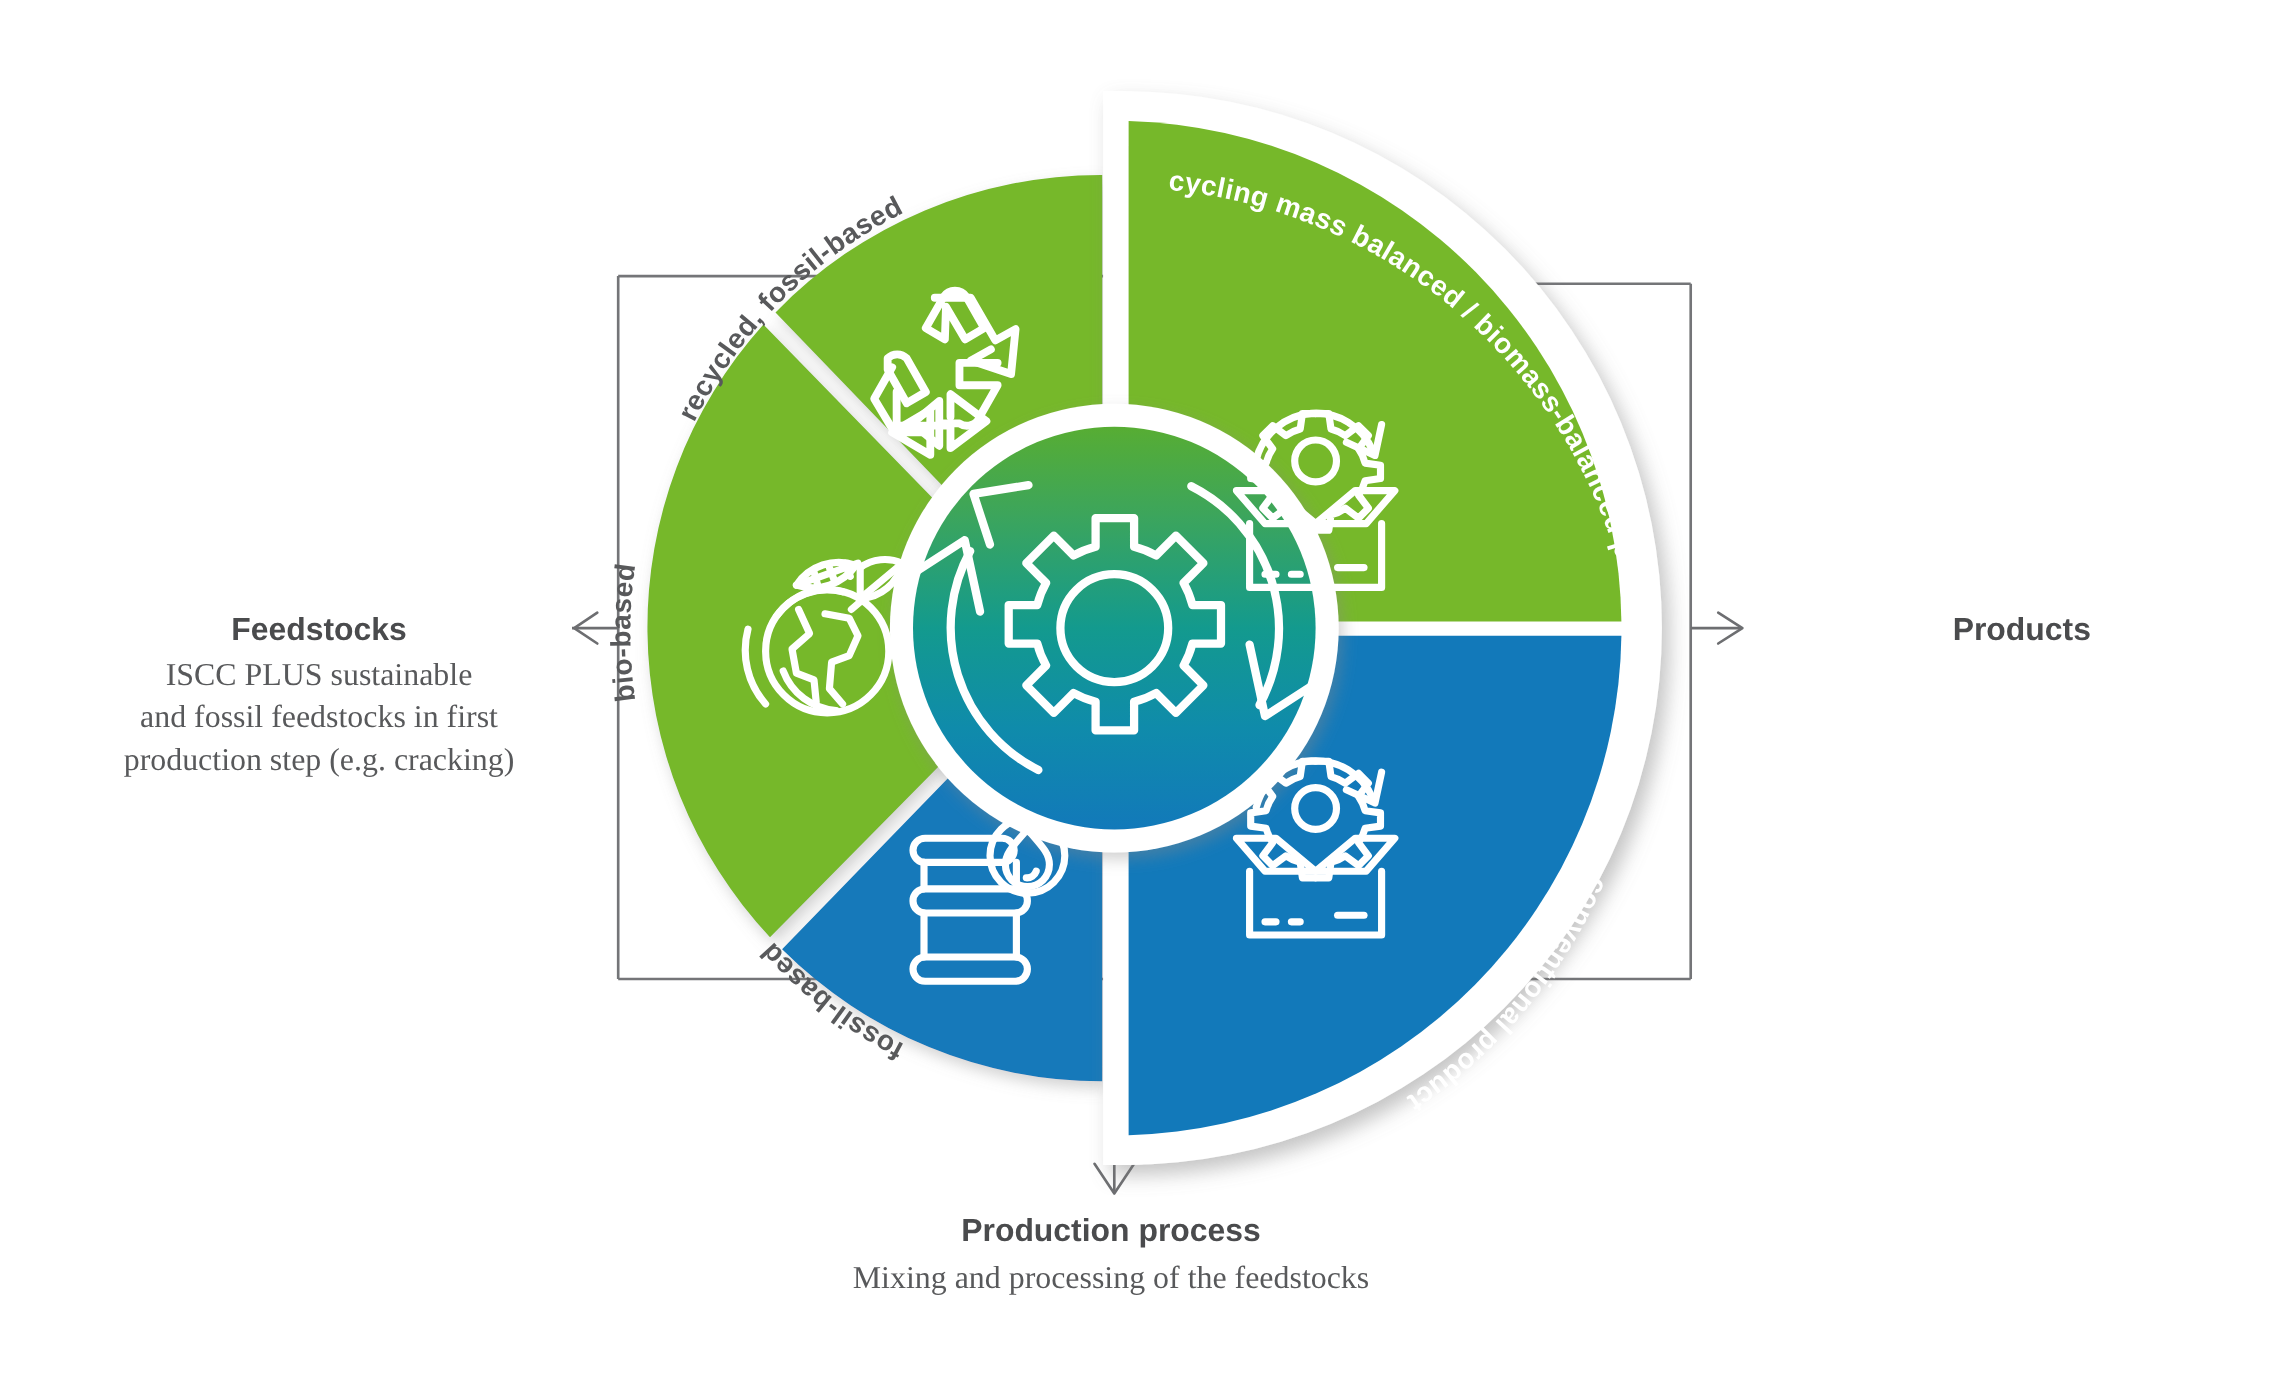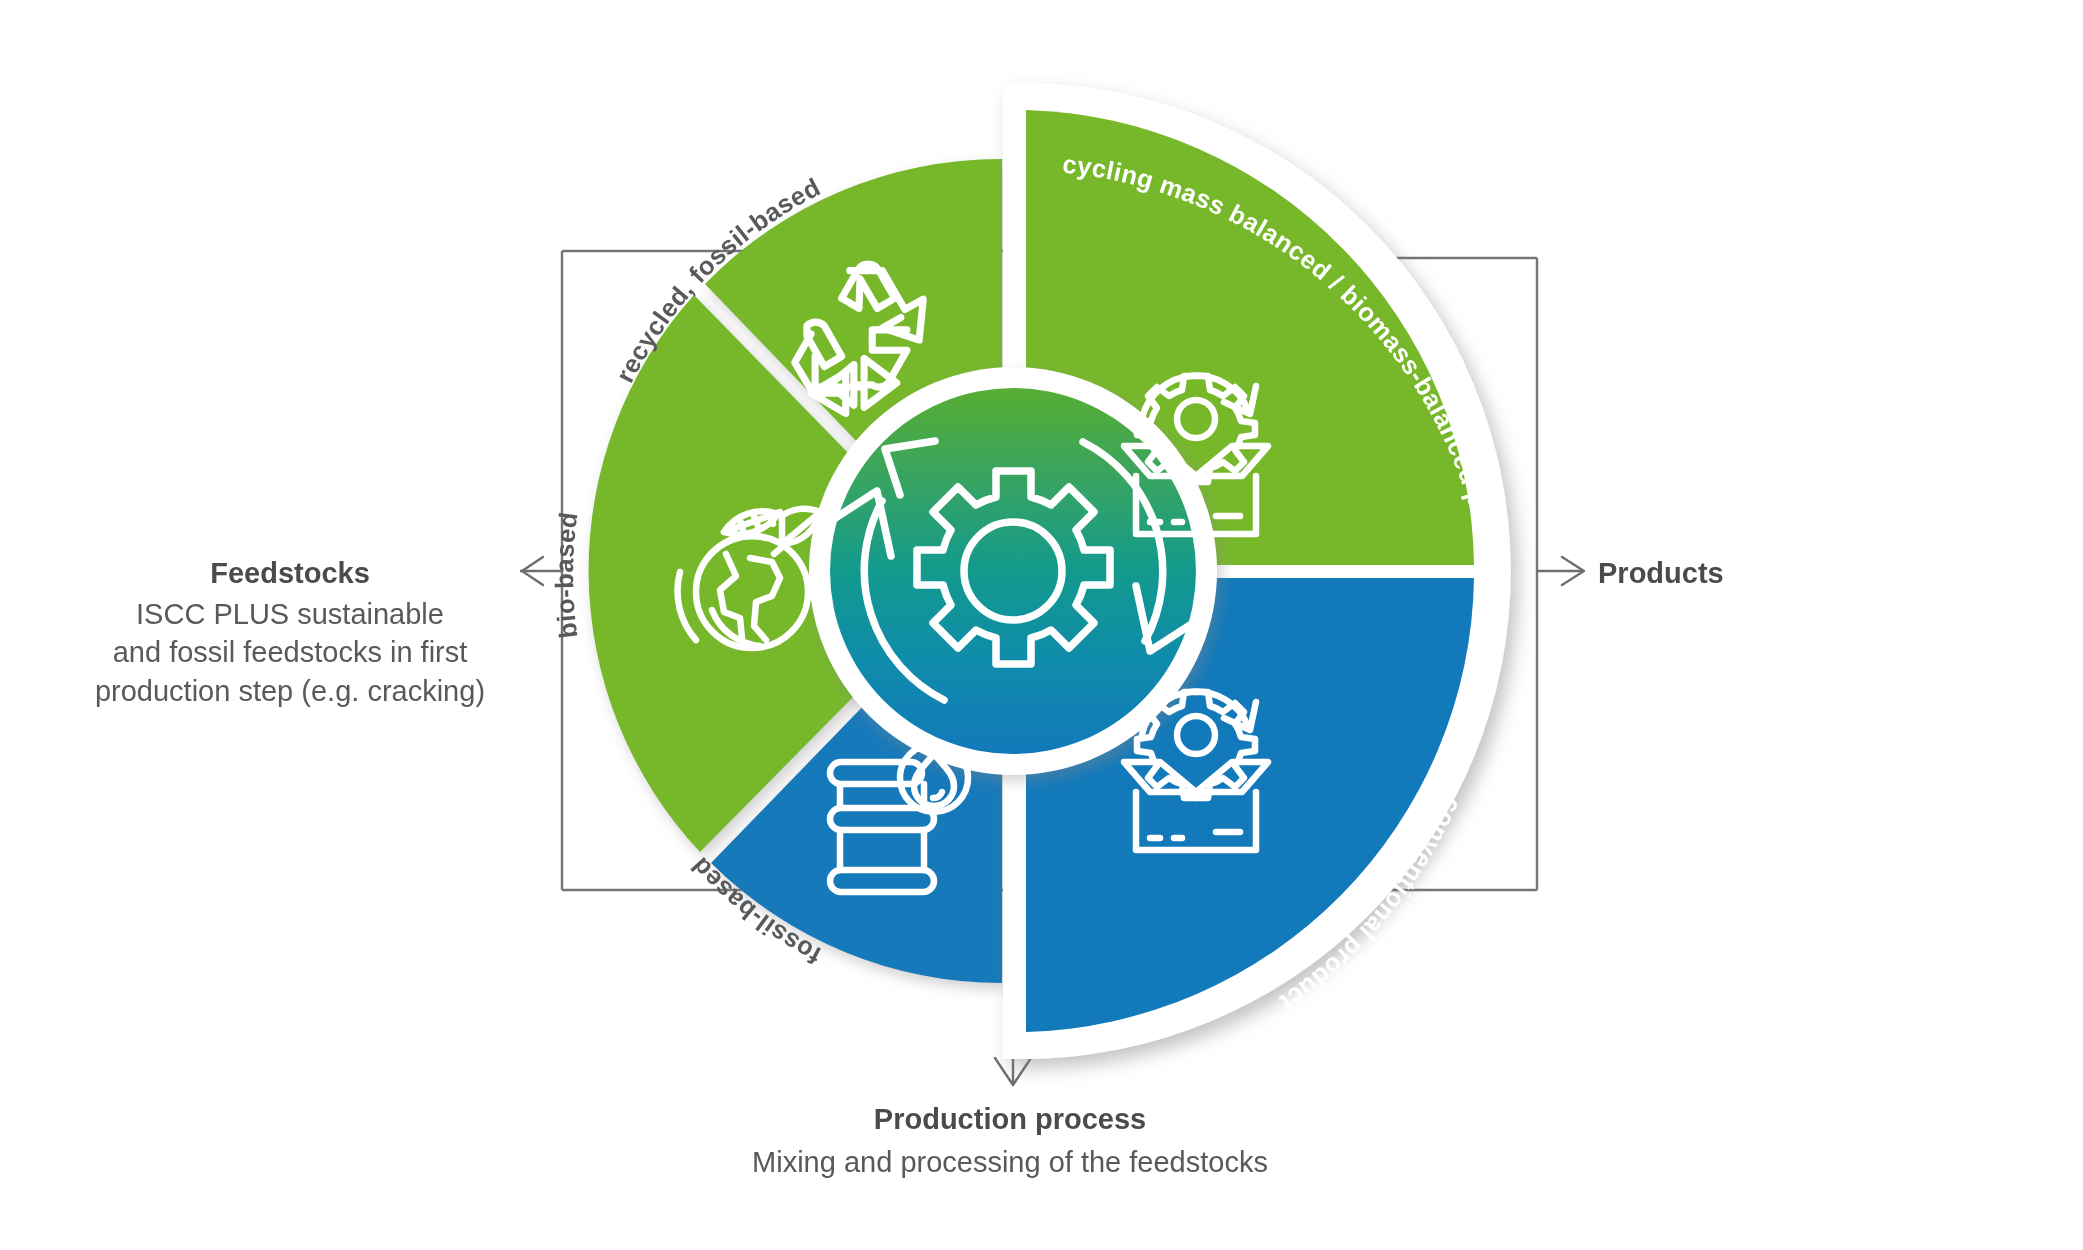--- a/index.html
+++ b/index.html
@@ -33,33 +33,33 @@
     font-size: 29px;
     line-height: 1.33;
   }
   .side-title {
     font-weight: bold;
     color: #4a4b4d;
     font-size: 29px;
     display: block;
     margin-bottom: 2px;
   }
-  .side-body { display: block; white-space: pre-line; }
+  .side-body { display: block; white-space: pre-line; font-family: Liberation Serif, serif; }
 
   #feedstocks-block {
     left: 60px;
     top: 554px;
     width: 460px;
     text-align: center;
   }
   #products-block {
     left: 1598px;
     top: 554px;
     width: 480px;
-    text-align: left;
+    text-align: center;
   }
   #process-block {
     left: 620px;
     top: 1100px;
     width: 780px;
     text-align: center;
   }
   #process-block .side-title { margin-bottom: 4px; }
 </style>
 </head>

